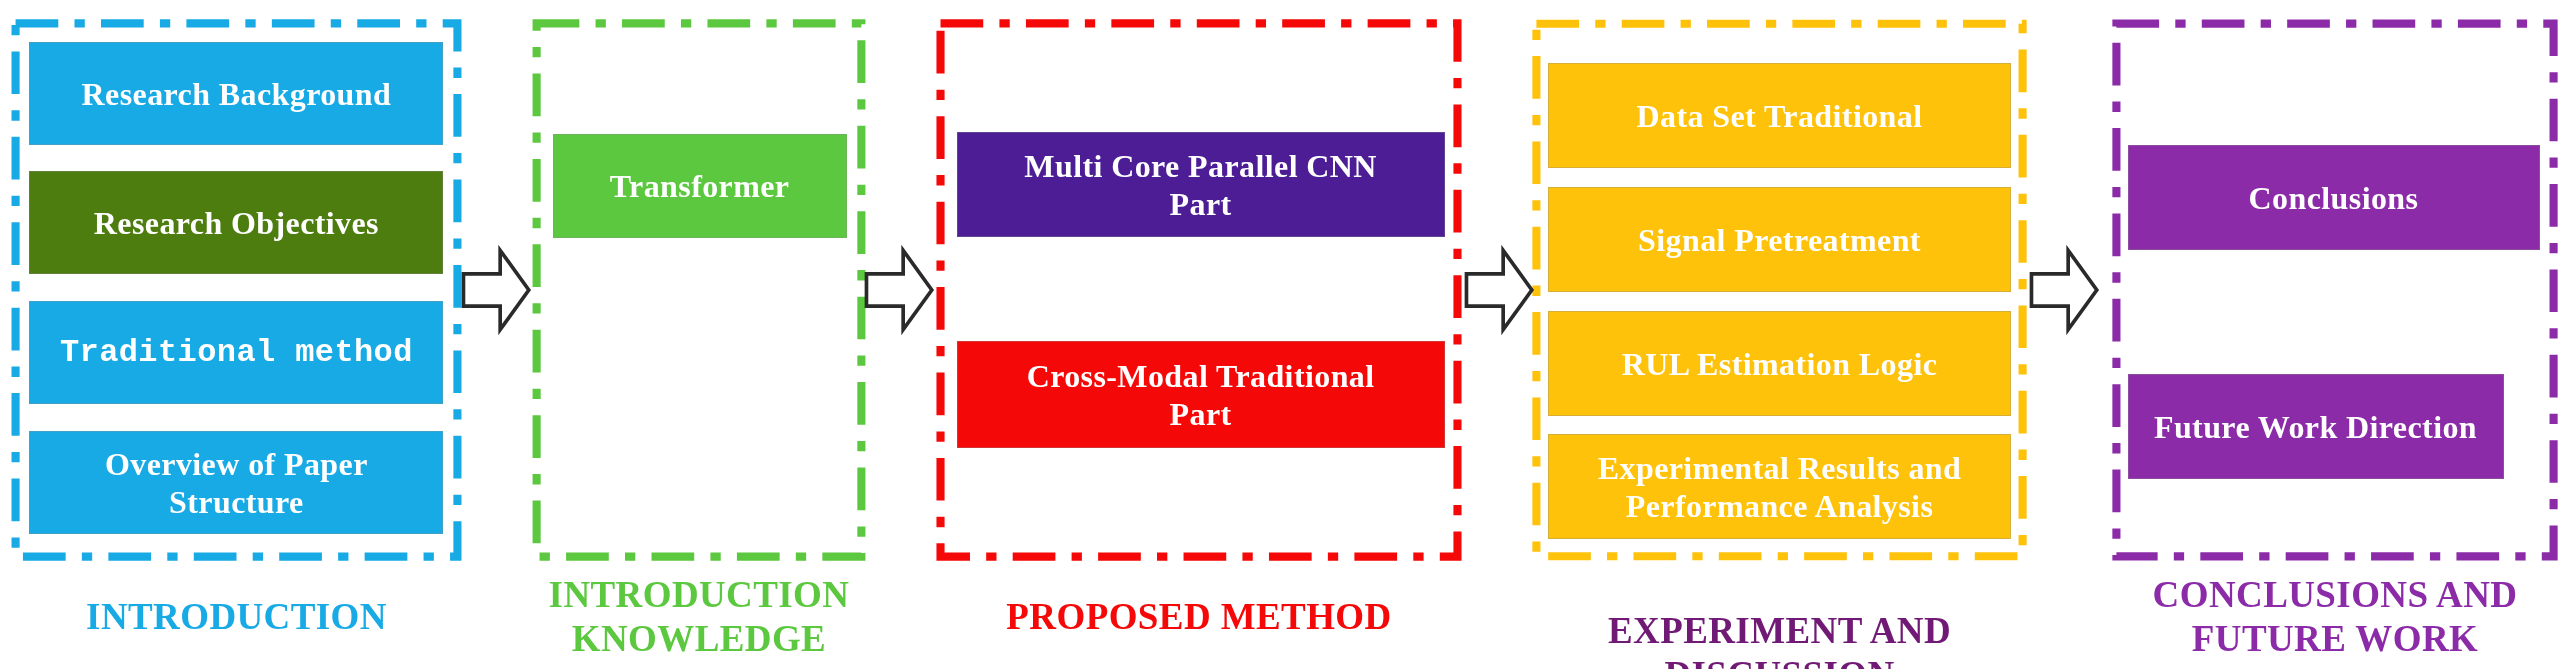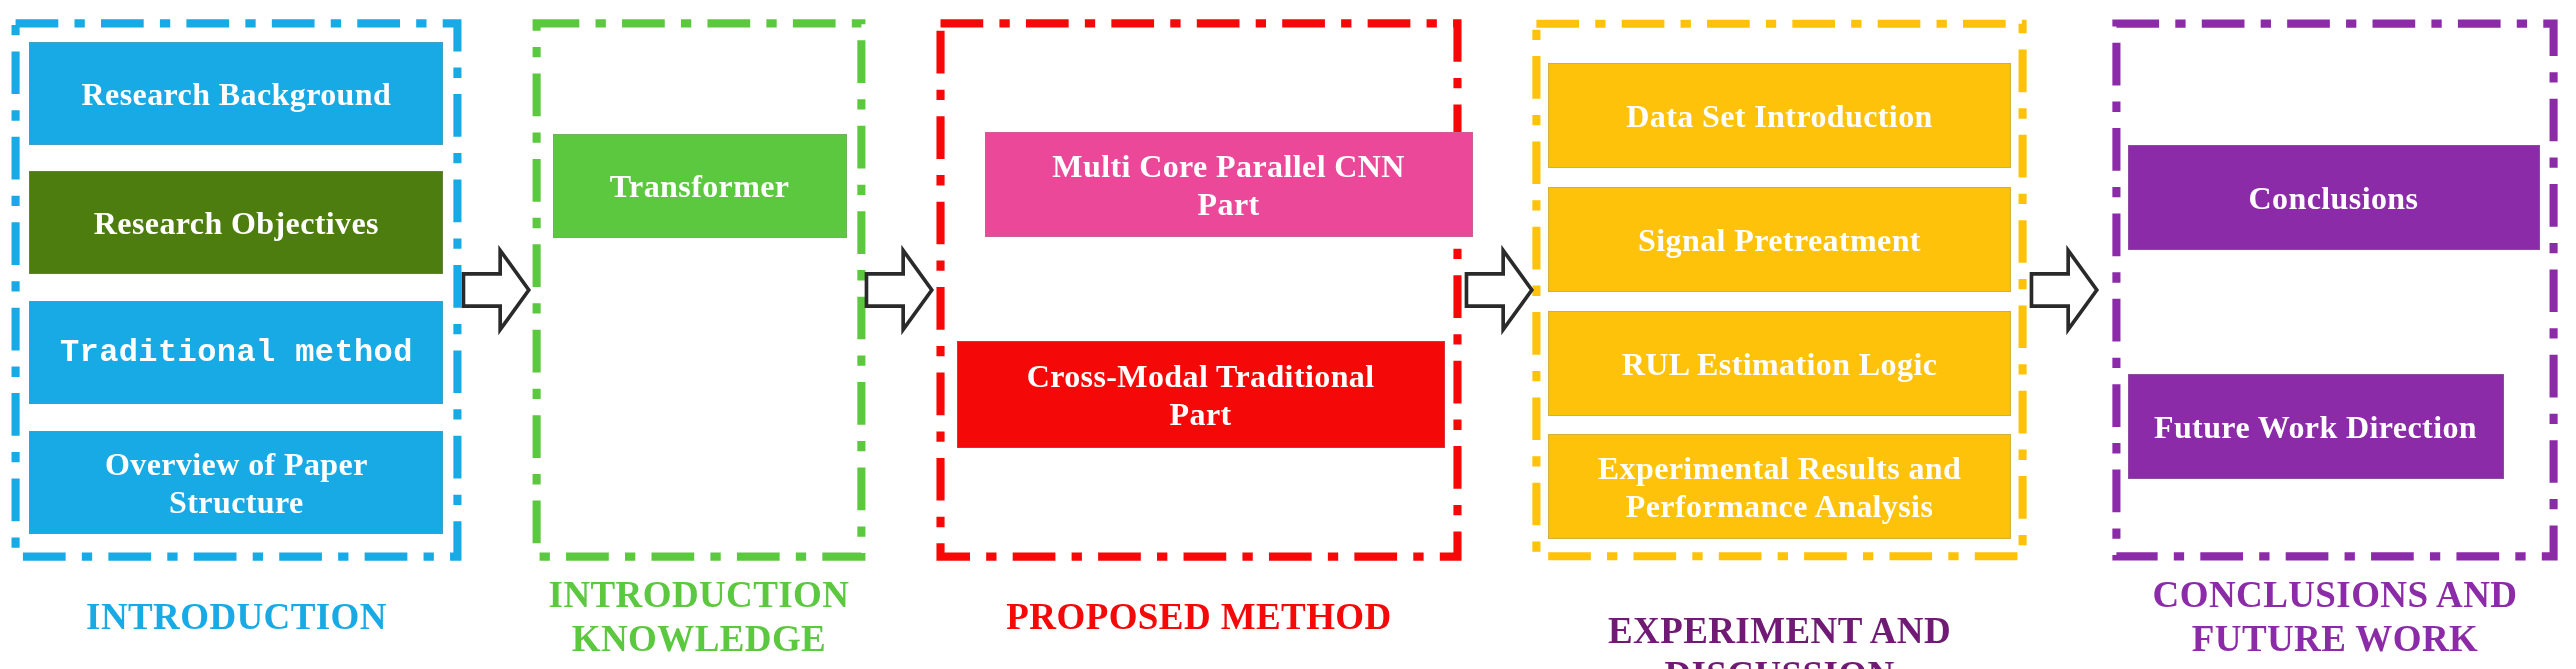--- a/index.html
+++ b/index.html
@@ -112,40 +112,40 @@
     <div class="col-label" style="color: rgb(92, 200, 63);">
       <div class="label-line">INTRODUCTION</div>
       <div class="label-line">KNOWLEDGE</div>
     </div>
   </section>
 
   <section class="column" style="left:936px; width:526px;">
     <svg class="frame" width="526" height="542" viewBox="0 0 714 736">
       <rect class="frame-rect" x="6" y="6" width="702" height="724" stroke="#f40808"></rect>
     </svg>
-    <div class="box" style="left: 20.6px; top: 113px; width: 488px; height: 105px; background-color: #ec4899; color: rgb(255, 255, 255); margin-left: 28px;">
+    <div class="box" style="left: 20.6px; top: 113px; width: 488px; height: 105px; background-color: #4c1d95; color: rgb(255, 255, 255);">
       <span class="box-text">Multi Core Parallel CNN
 Part</span>
     </div>
     <div class="box" style="left: 20.6px; top: 322px; width: 488px; height: 107px; background-color: rgb(244, 8, 8); color: rgb(255, 255, 255);">
       <span class="box-text">Cross-Modal Traditional
 Part</span>
     </div>
     <div class="col-label" style="color: rgb(244, 8, 8); align-items: center;">
       <div class="label-line">PROPOSED METHOD</div>
       <div class="label-line"></div>
     </div>
   </section>
 
   <section class="column" style="left:1532px; width:495px;">
     <svg class="frame" width="495" height="542" viewBox="0 0 673 736">
       <rect class="frame-rect" x="6" y="6" width="661" height="724" stroke="#fec20b"></rect>
     </svg>
     <div class="box" style="left: 16px; top: 44px; width: 463px; height: 105px; background-color: rgb(254, 194, 11); color: rgb(255, 255, 255);">
-      <span class="box-text">Data Set Introduction</span>
+      <span class="box-text">Data Set Traditional</span>
     </div>
     <div class="box" style="left: 16px; top: 168px; width: 463px; height: 105px; background-color: rgb(254, 194, 11); color: rgb(255, 255, 255);">
       <span class="box-text">Signal Pretreatment</span>
     </div>
     <div class="box" style="left: 16px; top: 292px; width: 463px; height: 105px; background-color: rgb(254, 194, 11); color: rgb(255, 255, 255);">
       <span class="box-text">RUL Estimation Logic</span>
     </div>
     <div class="box" style="left: 16px; top: 415px; width: 463px; height: 105px; background-color: rgb(254, 194, 11); color: rgb(255, 255, 255);">
       <span class="box-text">Experimental Results and
 Performance Analysis</span>

